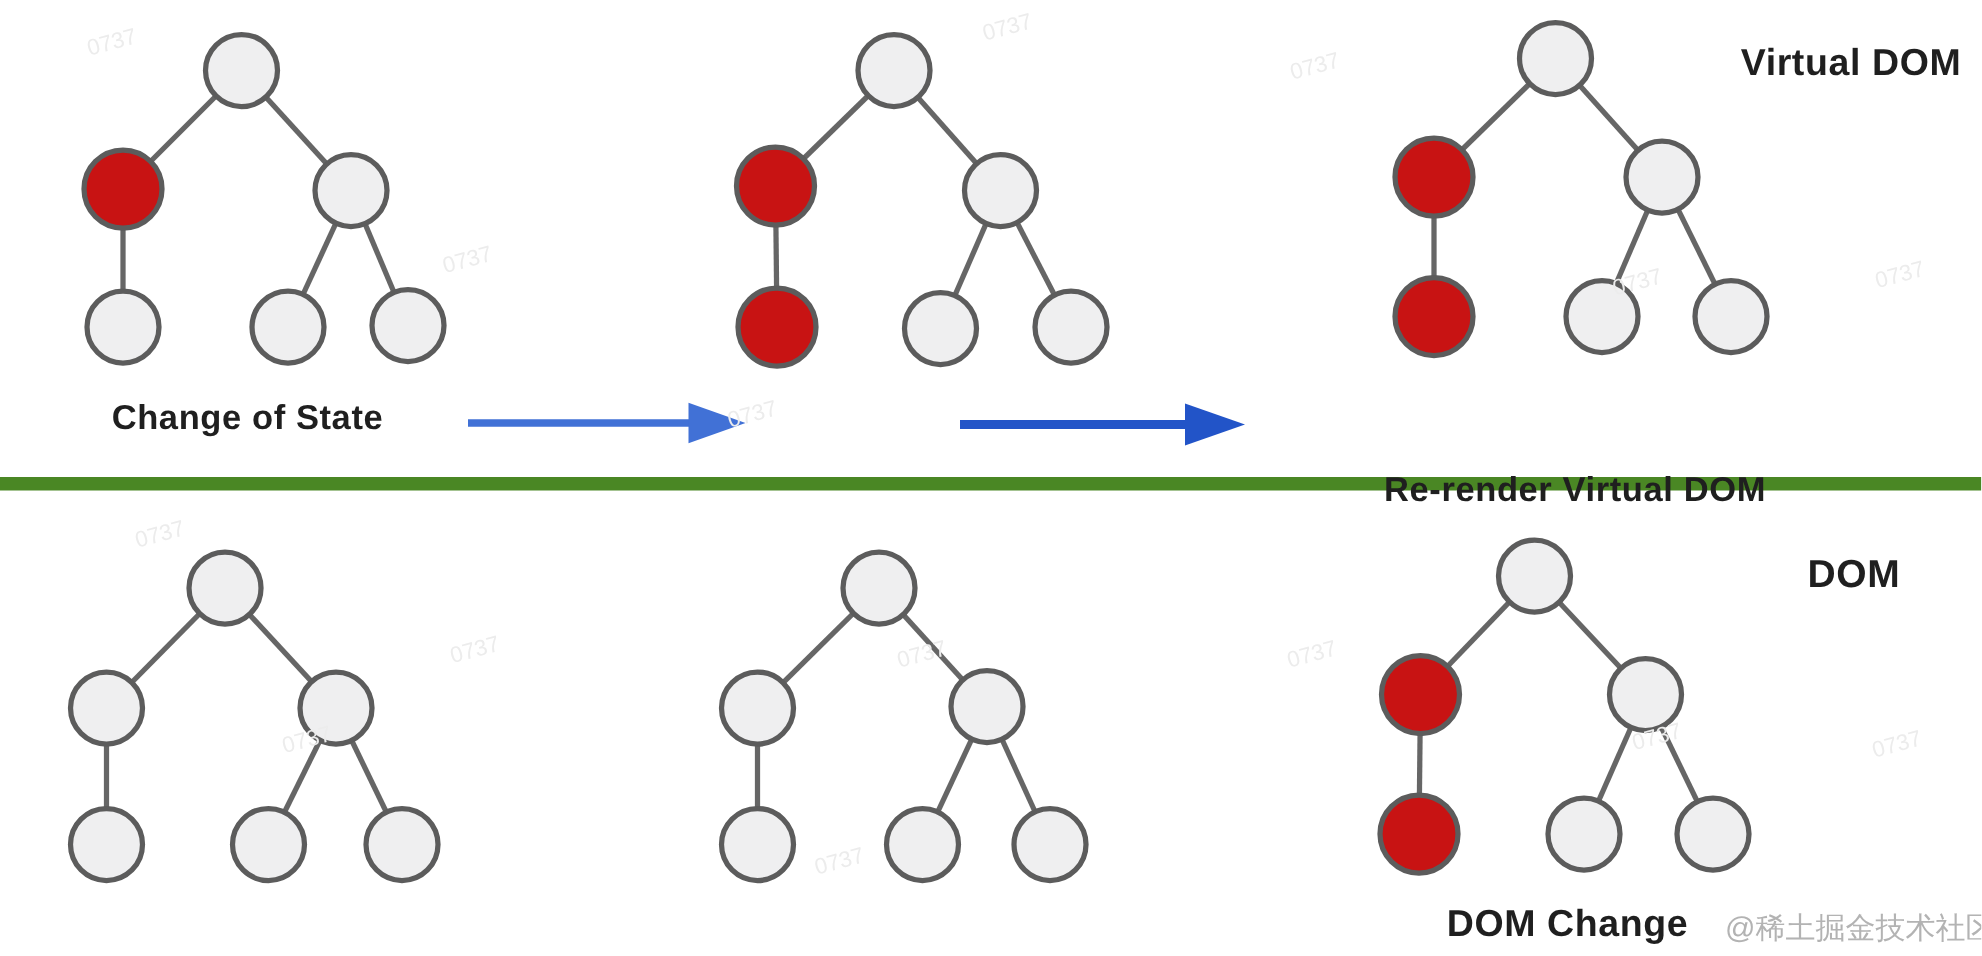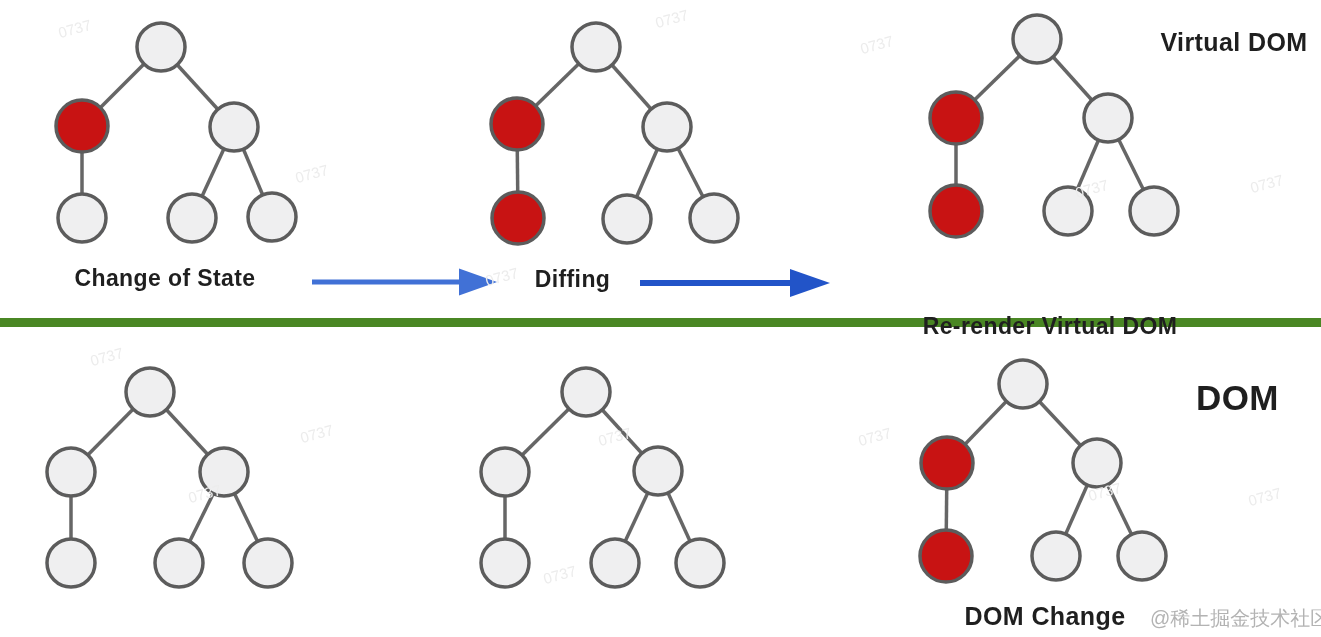--- a/index.html
+++ b/index.html
@@ -26,21 +26,21 @@
     color: #1f1f1f;
     letter-spacing: 0.4px;
     text-align: center;
     white-space: nowrap;
     line-height: 1.1;
   }
   .lbl-virtual-dom   { left: 1146px; top: 29px;  width: 176px; font-size: 25px; }
   .lbl-change-state  { left: 40px;   top: 266px; width: 250px; font-size: 23px; }
   .lbl-diffing       { left: 505px;  top: 267px; width: 135px; font-size: 23px; }
   .lbl-re-render     { left: 885px;  top: 266px; width: 330px; font-size: 23px; margin-top: 48px; }
-  .lbl-dom           { left: 1196px; top: 379px; width: 80px;  font-size: 35px; }
+  .lbl-dom           { left: 1196px; top: 368px; width: 80px;  font-size: 26px; }
   .lbl-dom-change    { left: 940px;  top: 603px; width: 210px; font-size: 25px; }
   .lbl-credit {
     position: absolute;
     left: 1150px;
     top: 605px;
     width: 170px;
     font-size: 20px;
     font-weight: 400;
     color: #b3b3b3;
     text-align: right;
@@ -148,21 +148,20 @@
       <g>
         <line x1="640" y1="283" x2="794" y2="283" stroke="#2254c8" stroke-width="6"></line>
         <polygon points="830,283 790,269 790,297" fill="#2254c8"></polygon>
       </g>
     </svg>
 
   <div class="diagram-label lbl-virtual-dom">Virtual DOM</div>
 
   <div class="diagram-label lbl-change-state">Change of State</div>
 
-  <div class="diagram-label lbl-diffing">Diffing</div>
 
   <div class="diagram-label lbl-re-render">Re-render Virtual DOM</div>
 
   <div class="diagram-label lbl-dom">DOM</div>
 
   <div class="diagram-label lbl-dom-change">DOM Change</div>
 
   <div class="lbl-credit">@稀土掘金技术社区</div>
 
 <div class="faint-watermark" style="left: 58px; top: 20px;">0737</div>

